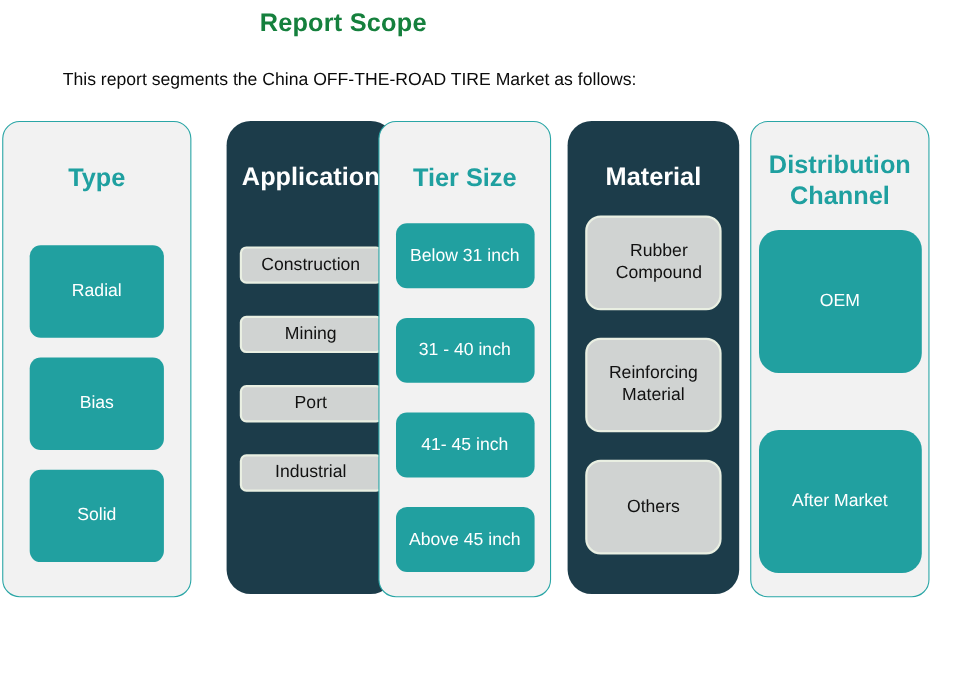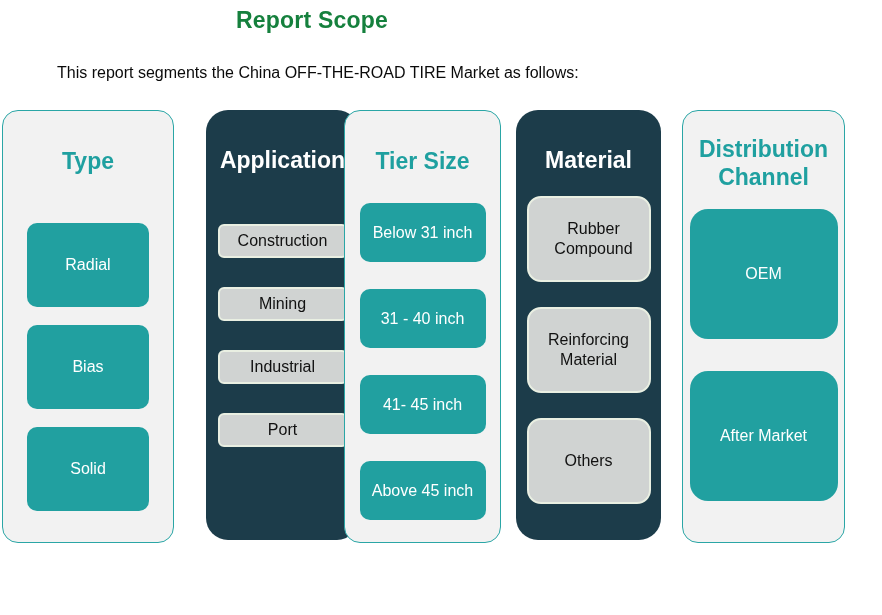--- a/index.html
+++ b/index.html
@@ -33,21 +33,21 @@
     height:433px;
   }
   .col.dark{
     background:#1c3c4a;
     border-radius:22px;
     height:430px;
   }
   .col-type{left:2px;width:172px;}
   .col-application{left:175px;width:153px;margin-left:31px;}
   .col-tier{left:344px;width:157px;}
-  .col-material{left:516px;width:145px;}
+  .col-material{left:516px;width:156px;}
   .col-distribution{left:682px;width:163px;}
 
   .col-hdr{
     margin:36px 0 0 0;
     font-size:23px;font-weight:bold;
     line-height:28px;text-align:center;
   }
   .col-distribution .col-hdr{margin-top:24px;}
   .teal-text{color:#1fa0a0;}
   .white-text{color:#ffffff;}
@@ -77,21 +77,21 @@
 
   
   .col-tier .item{width:126px;height:59px;margin-top:27px;}
   .col-tier .item:nth-of-type(1){margin-top:28px;}
 
   
   .col-material .item{width:124px;height:86px;margin-top:25px;border-radius:14px;padding:0 6px;}
   .col-material .item:nth-of-type(1){margin-top:22px;padding-left:16px;}
 
   
-  .col-distribution .item{width:148px;height:130px;margin-top:32px;border-radius:18px;}
+  .col-distribution .item{width:148px;height:130px;margin-top:52px;border-radius:18px;}
   .col-distribution .item:nth-of-type(1){margin-top:18px;}
 </style>
 </head>
 <body>
 
 <div class="page">
 
   <div class="title">Report Scope</div>
   <div class="subtitle">This report segments the China OFF-THE-ROAD TIRE Market as follows:</div>
 
@@ -101,22 +101,22 @@
       <h2 class="col-hdr teal-text">Type</h2>
       <div class="item teal">Radial</div>
       <div class="item teal">Bias</div>
       <div class="item teal">Solid</div>
     </section>
 
     <section class="col dark col-application">
       <h2 class="col-hdr white-text">Application</h2>
       <div class="item grey">Construction</div>
       <div class="item grey">Mining</div>
+      <div class="item grey">Port</div>
       <div class="item grey">Industrial</div>
-      <div class="item grey">Port</div>
     </section>
 
     <section class="col light col-tier">
       <h2 class="col-hdr teal-text">Tier Size</h2>
       <div class="item teal">Below 31 inch</div>
       <div class="item teal">31 - 40 inch</div>
       <div class="item teal">41- 45 inch</div>
       <div class="item teal">Above 45 inch</div>
     </section>
 

